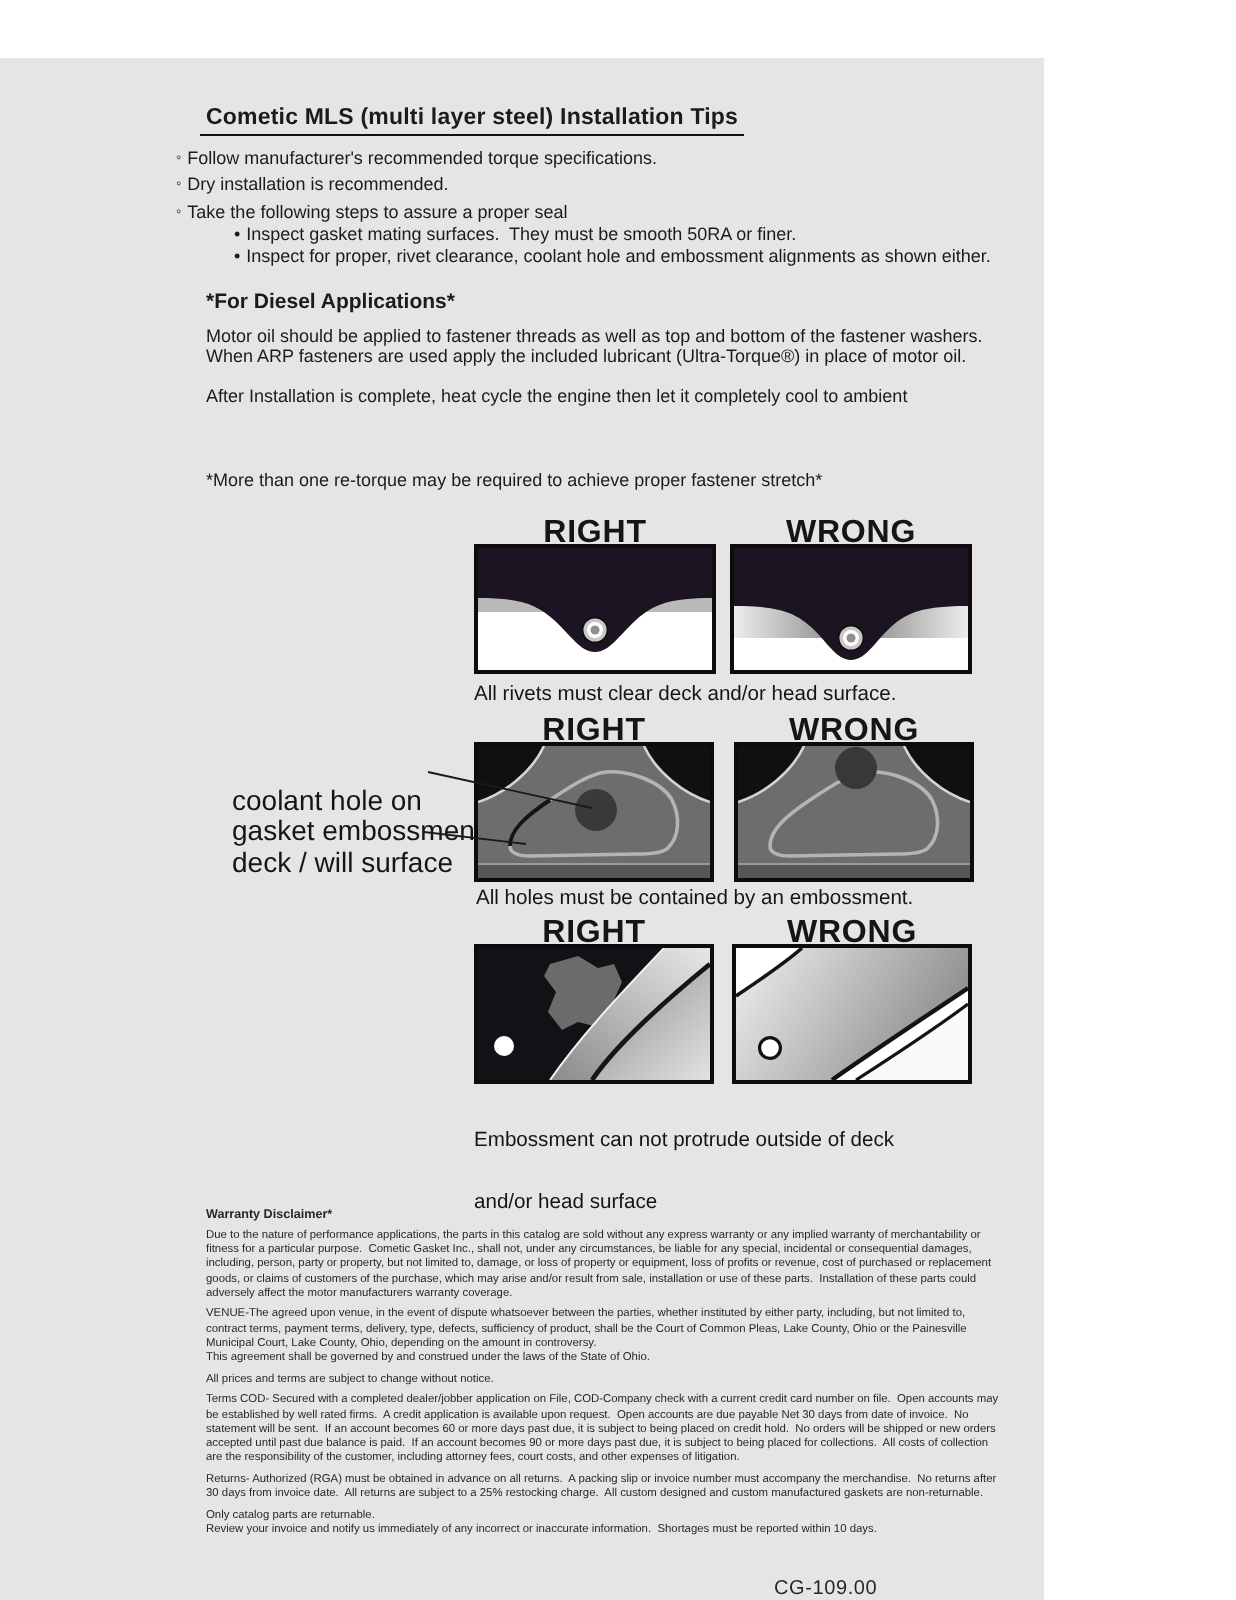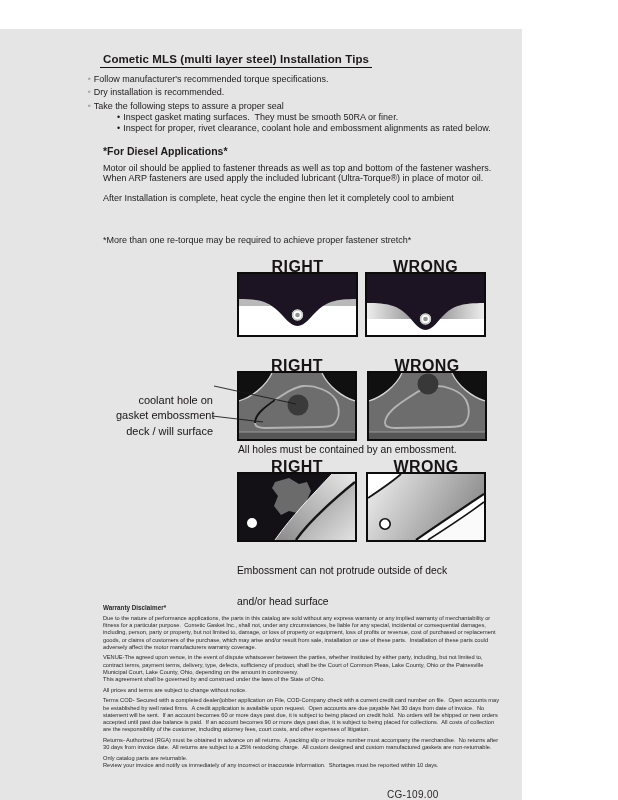--- a/index.html
+++ b/index.html
@@ -13,21 +13,21 @@
   .brow.tight{margin-bottom:.4px;}
   .brow.sub{margin-left:29px;margin-bottom:.4px;}
   .m1{font-size:7.5px;line-height:10.7px;}
   .m2{font-size:9px;line-height:10.7px;}
   .h2{left:103px;top:116px;font-size:10.5px;font-weight:bold;white-space:pre;}
   .para{font-size:9px;line-height:10.7px;}
   .para .ln{white-space:pre;}
   .dlabel{font-size:16px;font-weight:bold;text-align:center;letter-spacing:.4px;color:#181314;}
   .panel{display:block;border:2px solid #0e0b0c;background:#fff;}
   .caption{font-size:10.3px;line-height:10.5px;white-space:pre;color:#181314;}
-  .sidelabel{font-size:11px;line-height:10.4px;text-align:right;white-space:pre;color:#181314;}
+  .sidelabel{font-size:14px;line-height:10.4px;white-space:pre;color:#181314;}
   .warr{left:103px;top:575px;width:430px;font-size:5.7px;line-height:7.3px;color:#2a2627;}
   .warr .wh{font-size:6.3px;font-weight:bold;margin-bottom:3.4px;white-space:pre;}
   .warr .wp{margin-bottom:3.2px;}
   .warr .wl{white-space:pre;}
   .pagenum{left:387px;top:760px;font-size:10px;letter-spacing:.3px;color:#2a2627;white-space:pre;}
 </style>
 </head>
 <body>
 
 <div class="page">
@@ -46,21 +46,21 @@
     <div class="brow tight">
       <span class="m1">◦</span>
       <span>Take the following steps to assure a proper seal</span>
     </div>
     <div class="brow sub">
       <span class="m2">•</span>
       <span>Inspect gasket mating surfaces.  They must be smooth 50RA or finer.</span>
     </div>
     <div class="brow sub">
       <span class="m2">•</span>
-      <span>Inspect for proper, rivet clearance, coolant hole and embossment alignments as rated below.</span>
+      <span>Inspect for proper, rivet clearance, coolant hole and embossment alignments as shown either.</span>
     </div>
   </div>
 
   <div class="abs h2">*For Diesel Applications*</div>
   <div class="abs para" style="left:103px;top:133.5px;">
     <div class="ln">Motor oil should be applied to fastener threads as well as top and bottom of the fastener washers.</div>
     <div class="ln">When ARP fasteners are used apply the included lubricant (Ultra-Torque®) in place of motor oil.</div>
   </div>
   <div class="abs para" style="left:103px;top:163.5px;">
     <div class="ln">After Installation is complete, heat cycle the engine then let it completely cool to ambient</div>
@@ -93,20 +93,21 @@
     </defs>
     <rect width="117" height="61" fill="#ffffff"></rect>
     <path d="M0,29 H28 C38,32 47,39 51,45 L0,45 Z" fill="url(#g1L)"></path>
     <path d="M117,29 H89 C79,32 70,39 66,45 L117,45 Z" fill="url(#g1R)"></path>
     <path d="M0,0 H117 V29 C95,29 87,32 79,39 C71,46 66,56 58.5,56 C51,56 46,46 38,39 C30,32 22,29 0,29 Z" fill="#1c1323"></path>
     <circle cx="58.5" cy="45" r="6.3" fill="#c8c8c8" stroke="#0f0f0f" stroke-width="1"></circle>
     <circle cx="58.5" cy="45" r="4" fill="#ffffff"></circle>
     <circle cx="58.5" cy="45" r="2.3" fill="#909090"></circle>
   </svg>
 
+  <div class="abs caption" style="left:237px;top:314px;">All rivets must clear deck and/or head surface.</div>
 
   <div class="abs sidelabel" style="left:116px;top:345px;width:97px;">
     <div>coolant hole on</div>
     <div>deck / will surface</div>
   </div>
   <div class="abs sidelabel" style="left:116px;top:380.5px;width:95px;">gasket embossment</div>
 
   <div class="abs dlabel" style="left:237px;top:327.5px;width:120px;">RIGHT</div>
   <div class="abs dlabel" style="left:367px;top:327.5px;width:120px;">WRONG</div>
 

